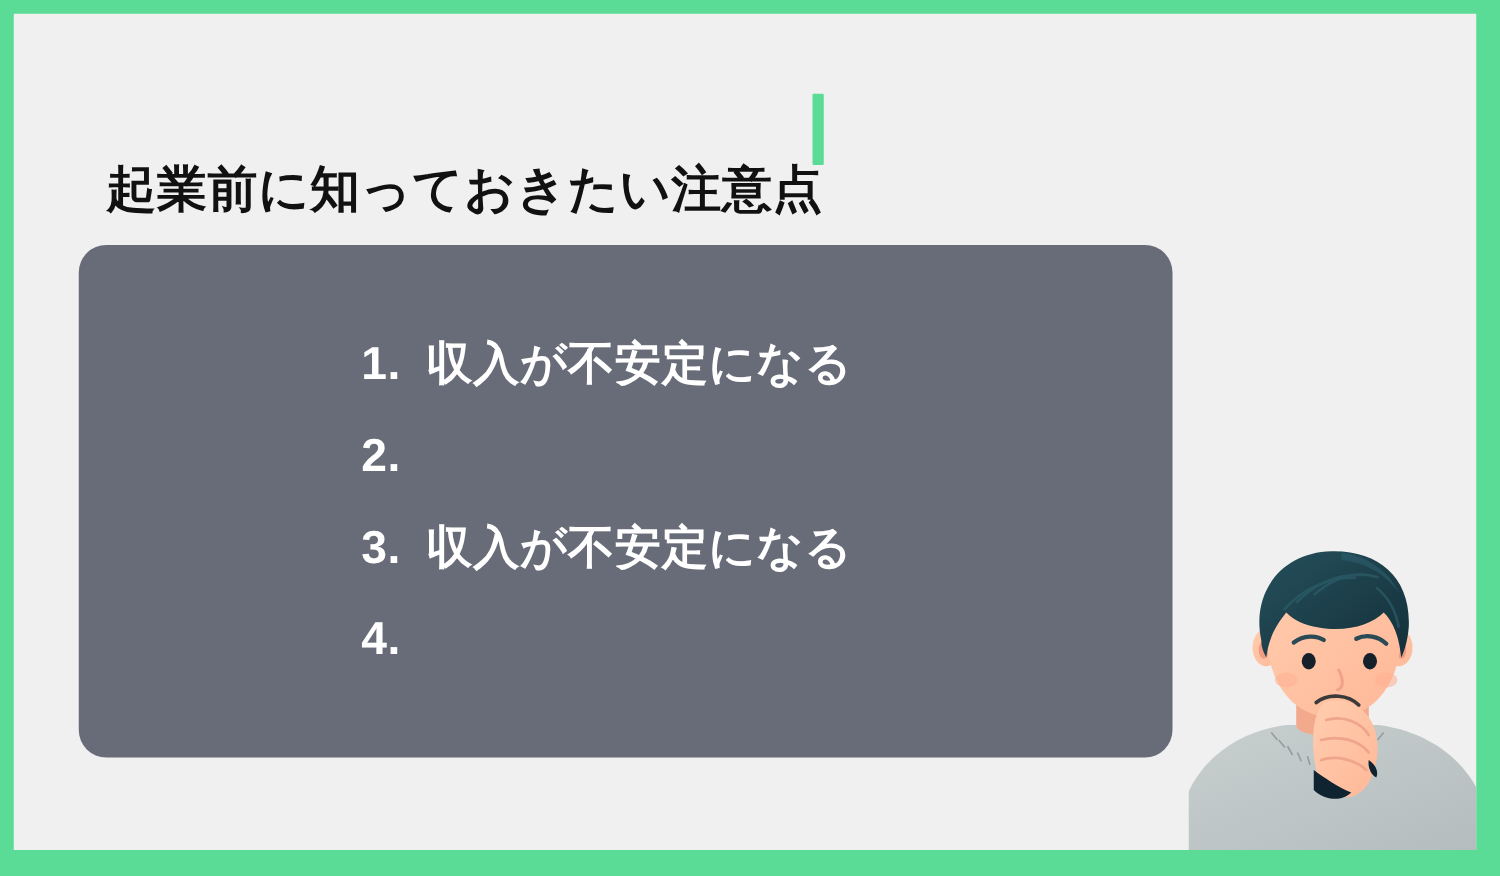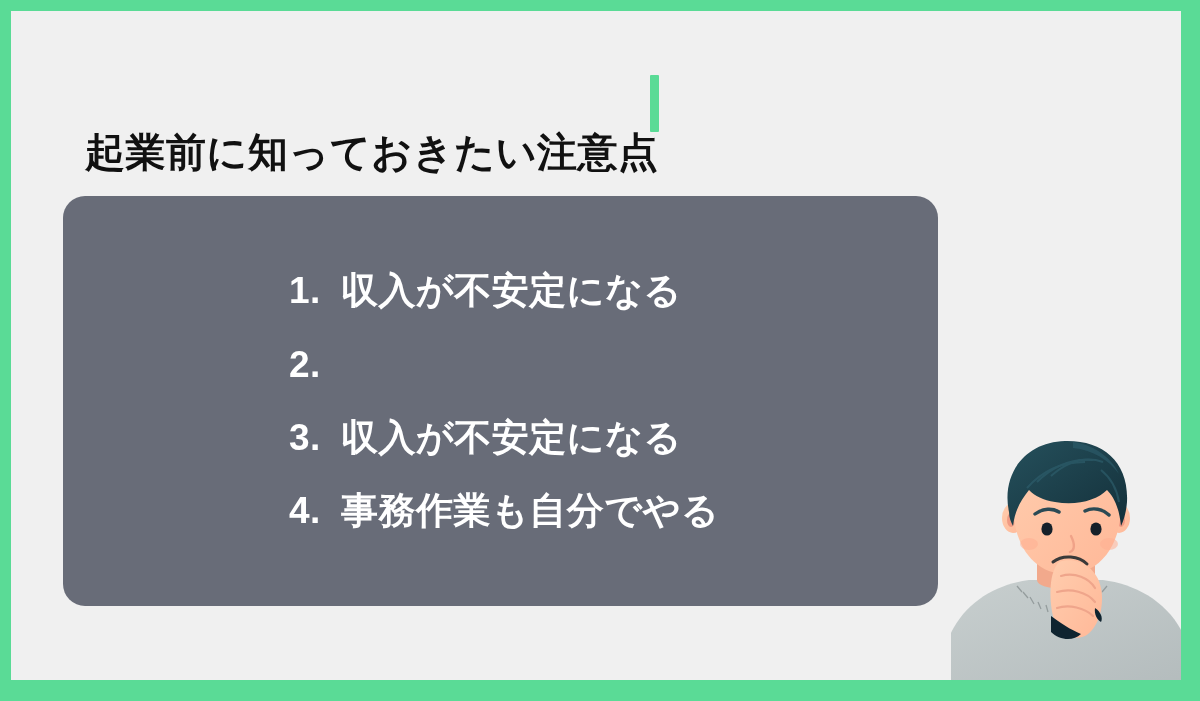--- a/index.html
+++ b/index.html
@@ -136,21 +136,20 @@
         </li>
         <li class="list-item">
           <span class="item-number">2.</span>
         </li>
         <li class="list-item">
           <span class="item-number">3.</span>
           <span class="item-label">収入が不安定になる</span>
         </li>
         <li class="list-item">
           <span class="item-number">4.</span>
-          <span class="item-label">事務作業も自分でやる</span>
         </li>
       </ol>
     </div>
 
     <div id="illustration">
       <svg viewBox="0 0 230 240" xmlns="http://www.w3.org/2000/svg" aria-hidden="true">
         <defs>
           <linearGradient id="skinGrad" x1="0" y1="0" x2="1" y2="1">
             <stop offset="0%" stop-color="#ffcdae"></stop>
             <stop offset="100%" stop-color="#ffb898"></stop>

